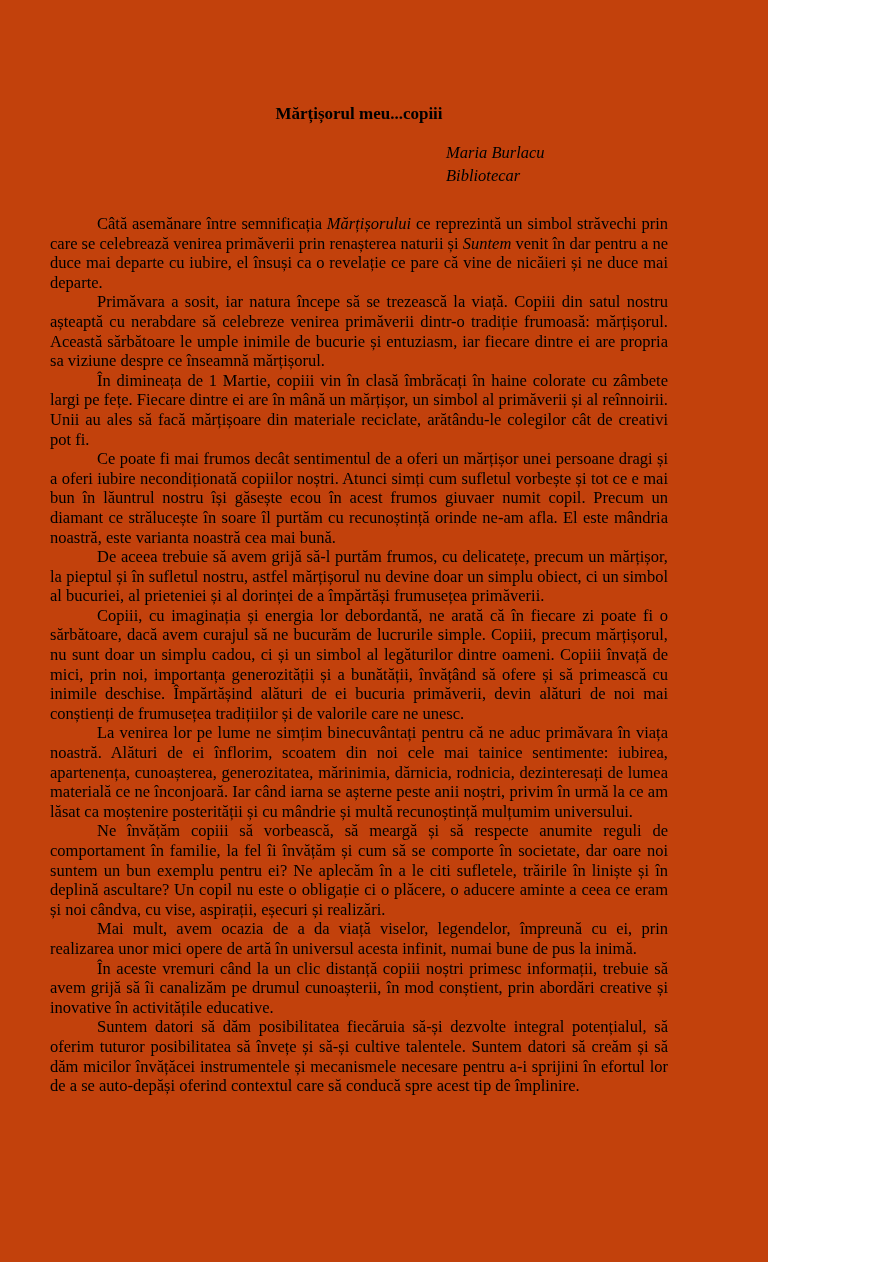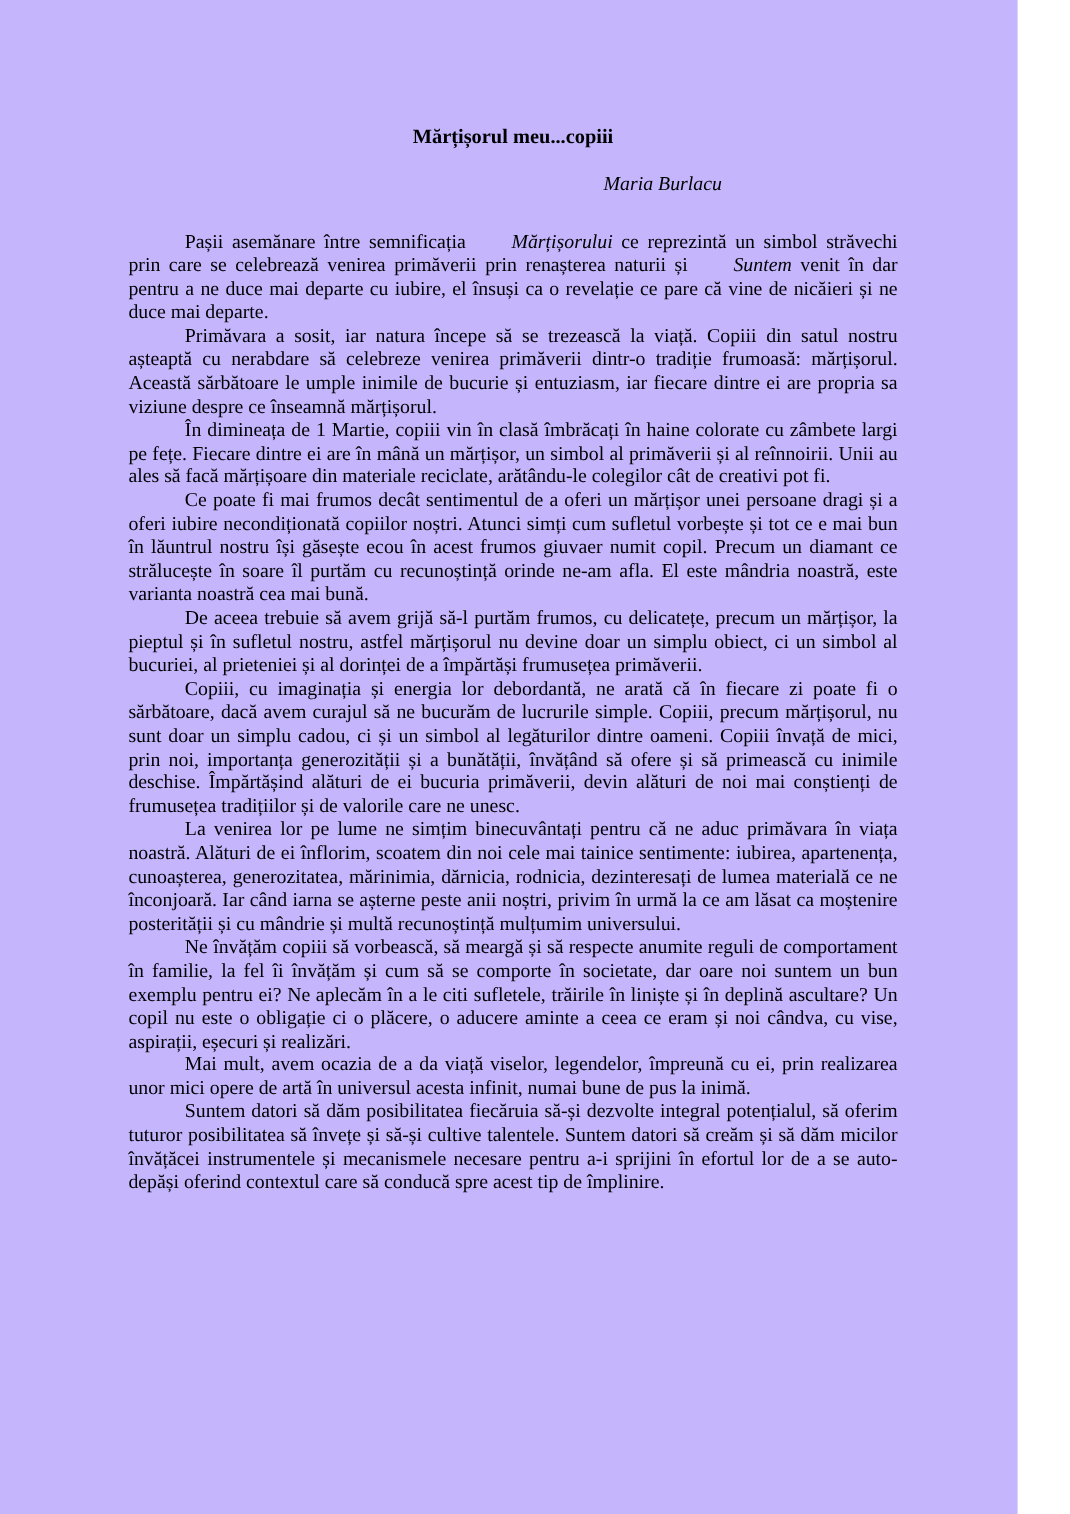--- a/index.html
+++ b/index.html
@@ -10,24 +10,24 @@
   body {
     width: 892px;
     height: 1262px;
     background: #ffffff;
     color: #000000;
     font-family: "Liberation Serif", "DejaVu Serif", serif;
     overflow: hidden;
   }
   .page {
     box-sizing: border-box;
-    width: 848px;
+    width: 768px;
     height: 1262px;
-    padding: 103px 100px 0 107px;
-    background: #c4b5fd;
+    padding: 103px 100px 0 50px;
+    background: #c2410c;
   }
   .doc-title {
     text-align: center;
     font-weight: bold;
     font-size: 17px;
     line-height: 22px;
     margin: 0;
   }
   .author-block {
     margin-top: 17px;
@@ -44,41 +44,42 @@
     font-size: 16.5px;
     line-height: 19.6px;
     text-align: justify;
   }
   .doc-body p.para {
     margin: 0;
     text-indent: 47px;
   }
   .doc-body em {
     font-style: italic;
-    margin-left: 31px;
   }
 </style>
 </head>
 <body>
 
 <div class="page">
 
   <h1 class="doc-title">Mărțișorul meu...copiii</h1>
 
   <div class="author-block">
     <div>Maria Burlacu</div>
+    <div>Bibliotecar</div>
   </div>
 
   <div class="doc-body">
 
-  <p class="para"><span>Pașii asemănare între semnificația </span><em>Mărțișorului</em><span> ce reprezintă un simbol străvechi prin care se celebrează venirea primăverii prin renașterea naturii și </span><em>Suntem</em><span> venit în dar pentru a ne duce mai departe cu iubire, el însuși ca o revelație ce pare că vine de nicăieri și ne duce mai departe.</span></p>
+  <p class="para"><span>Câtă asemănare între semnificația </span><em>Mărțișorului</em><span> ce reprezintă un simbol străvechi prin care se celebrează venirea primăverii prin renașterea naturii și </span><em>Suntem</em><span> venit în dar pentru a ne duce mai departe cu iubire, el însuși ca o revelație ce pare că vine de nicăieri și ne duce mai departe.</span></p>
       <p class="para"><span>Primăvara a sosit, iar natura începe să se trezească la viață. Copiii din satul nostru așteaptă cu nerabdare să celebreze venirea primăverii dintr-o tradiție frumoasă: mărțișorul. Această sărbătoare le umple inimile de bucurie și entuziasm, iar fiecare dintre ei are propria sa viziune despre ce înseamnă mărțișorul.</span></p>
       <p class="para"><span>În dimineața de 1 Martie, copiii vin în clasă îmbrăcați în haine colorate cu zâmbete largi pe fețe. Fiecare dintre ei are în mână un mărțișor, un simbol al primăverii și al reînnoirii. Unii au ales să facă mărțișoare din materiale reciclate, arătându-le colegilor cât de creativi pot fi.</span></p>
       <p class="para"><span>Ce poate fi mai frumos decât sentimentul de a oferi un mărțișor unei persoane dragi și a oferi iubire necondiționată copiilor noștri. Atunci simți cum sufletul vorbește și tot ce e mai bun în lăuntrul nostru își găsește ecou în acest frumos giuvaer numit copil. Precum un diamant ce strălucește în soare îl purtăm cu recunoștință orinde ne-am afla. El este mândria noastră, este varianta noastră cea mai bună.</span></p>
       <p class="para"><span>De aceea trebuie să avem grijă să-l purtăm frumos, cu delicatețe, precum un mărțișor, la pieptul și în sufletul nostru, astfel mărțișorul nu devine doar un simplu obiect, ci un simbol al bucuriei, al prieteniei și al dorinței de a împărtăși frumusețea primăverii.</span></p>
       <p class="para"><span>Copiii, cu imaginația și energia lor debordantă, ne arată că în fiecare zi poate fi o sărbătoare, dacă avem curajul să ne bucurăm de lucrurile simple. Copiii, precum mărțișorul, nu sunt doar un simplu cadou, ci și un simbol al legăturilor dintre oameni. Copiii învață de mici, prin noi, importanța generozității și a bunătății, învățând să ofere și să primească cu inimile deschise. Împărtășind alături de ei bucuria primăverii, devin alături de noi mai conștienți de frumusețea tradițiilor și de valorile care ne unesc.</span></p>
       <p class="para"><span>La venirea lor pe lume ne simțim binecuvântați pentru că ne aduc primăvara în viața noastră. Alături de ei înflorim,  scoatem din noi cele mai tainice sentimente: iubirea, apartenența, cunoașterea, generozitatea,  mărinimia, dărnicia, rodnicia, dezinteresați de lumea materială ce ne înconjoară. Iar când iarna se așterne peste anii noștri, privim în urmă la ce am lăsat ca moștenire posterității și cu mândrie și multă recunoștință mulțumim universului.</span></p>
       <p class="para"><span>Ne învățăm copiii să vorbească, să meargă și să respecte anumite reguli de comportament în familie, la fel îi învățăm și cum să se comporte în societate, dar oare noi suntem un bun exemplu pentru ei? Ne aplecăm în a le citi sufletele, trăirile în liniște și în deplină ascultare? Un copil nu este o obligație ci o plăcere, o aducere aminte a ceea ce eram și noi cândva, cu vise, aspirații, eșecuri și realizări.</span></p>
       <p class="para"><span>Mai mult, avem ocazia de a da viață viselor, legendelor, împreună cu ei, prin realizarea unor mici opere de artă în universul acesta infinit, numai bune de pus la inimă.</span></p>
+      <p class="para"><span>În aceste vremuri când la un clic distanță copiii noștri primesc informații, trebuie să avem grijă să îi canalizăm pe drumul cunoașterii,  în mod conștient, prin  abordări creative și inovative în activitățile educative.</span></p>
       <p class="para"><span>Suntem datori să dăm posibilitatea fiecăruia să-și dezvolte integral potențialul, să oferim tuturor posibilitatea să învețe și să-și cultive talentele. Suntem datori să creăm și să dăm micilor învățăcei instrumentele și mecanismele necesare pentru a-i sprijini  în efortul lor de a se auto-depăși oferind contextul care să conducă spre acest tip de împlinire.</span></p>
     </div>
 
 </div>
 
 </body></html>

